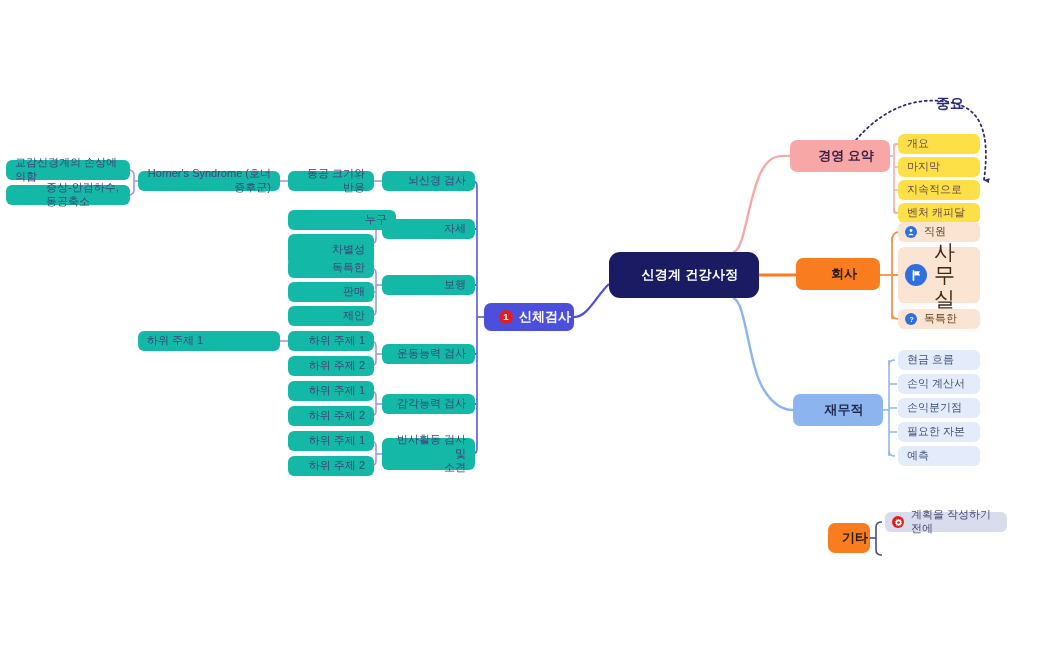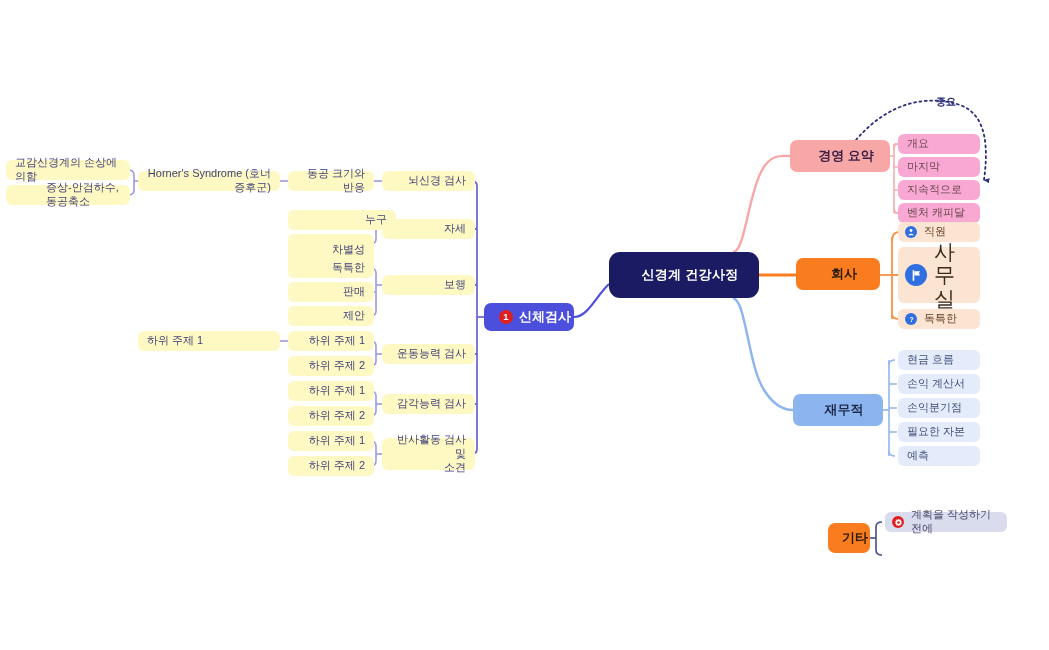--- a/index.html
+++ b/index.html
@@ -65,22 +65,22 @@
   .br-violet { background: #4b4fdc; color: #ffffff; }
   .br-orange2{ background: #f97d1e; color: #2a1a05; }
 
   
   .n-leaf {
     font-size: 11px;
     color: #3c3c64;
     border-radius: 6px;
     padding: 0 9px;
   }
-  .lf-lav   { background: #fef9c3; color: #41417a; }
-  .lf-pink  { background: #f9a8d4; color: #6b4a4a; }
+  .lf-lav   { background: #14b8a6; color: #41417a; }
+  .lf-pink  { background: #fde047; color: #6b4a4a; }
   .lf-peach { background: #fce4d2; color: #5c3a1e; }
   .lf-blue  { background: #e4ecfb; color: #3f4f78; }
   .lf-grey  { background: #d9dced; color: #4a4a6e; }
 
   .ta-right  { justify-content: flex-end; text-align: right; }
   .ta-left   { justify-content: flex-start; text-align: left; }
   .ta-center { justify-content: center; text-align: center; }
 
   
   .n-leaf.has-icon { padding-left: 7px; gap: 7px; }
@@ -113,21 +113,21 @@
   .n-office {
     font-size: 21px;
     color: #3a2a1a;
     line-height: 1.12;
     padding-left: 7px;
     gap: 7px;
   }
   .n-office .txt { text-align: left; }
   .rel-label {
     position: absolute;
-    font-size: 10px;
+    font-size: 14px;
     color: #2b2b7a;
     font-weight: bold;
   }
 </style>
 </head>
 <body>
 
 <div id="canvas">
 
   <svg id="edges" viewBox="0 0 1049 650">

